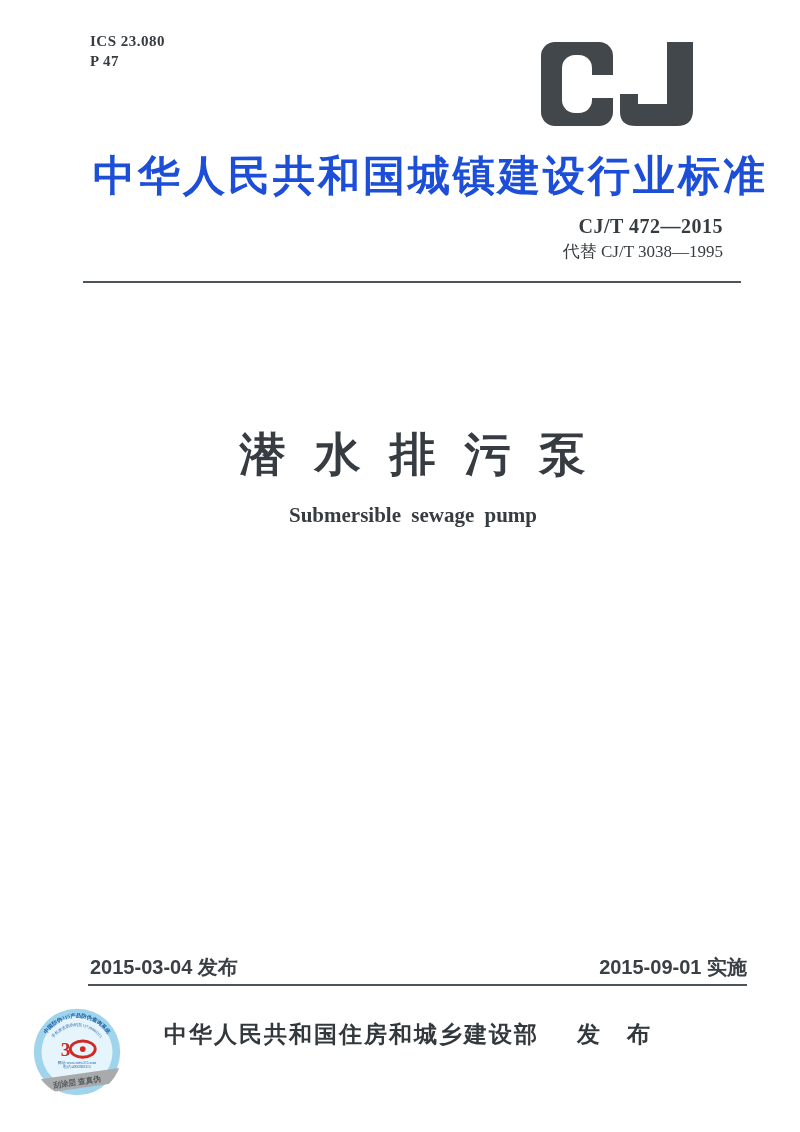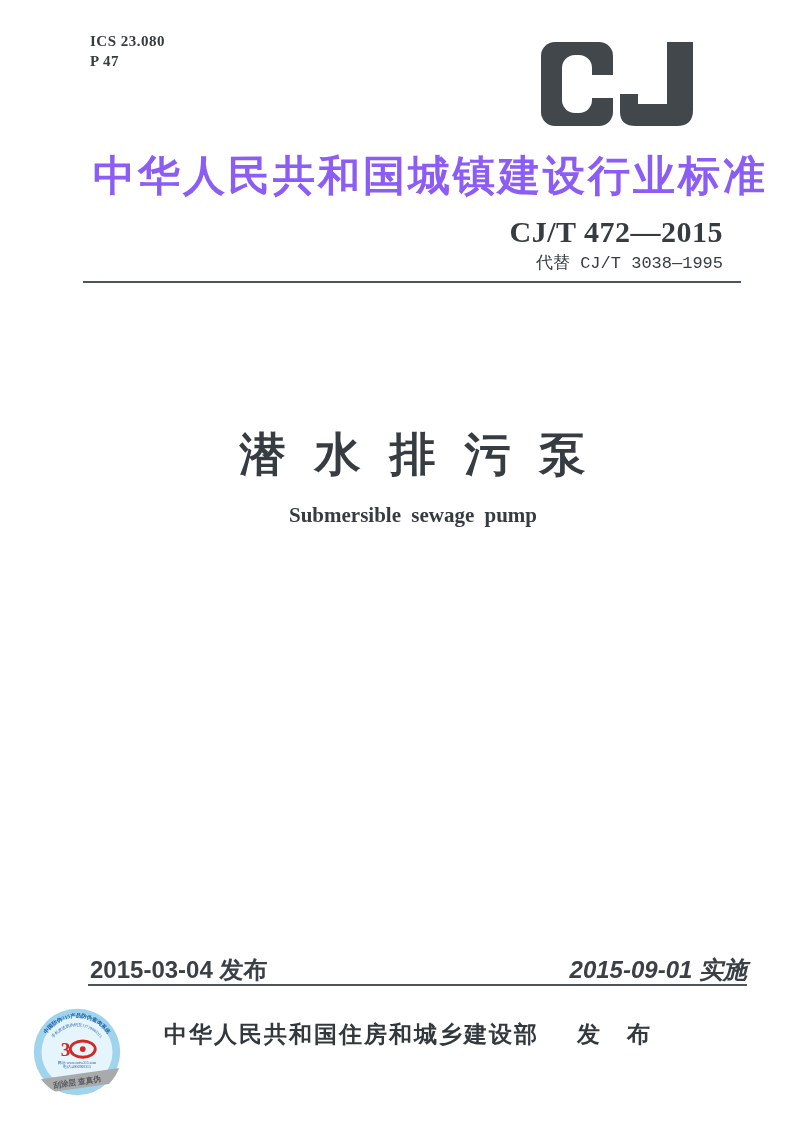--- a/index.html
+++ b/index.html
@@ -15,46 +15,46 @@
   .ics{
     position:absolute;left:90px;top:31px;
     font-size:15px;font-weight:bold;line-height:20px;
     letter-spacing:0.5px;
   }
   .cj-logo{position:absolute;left:541px;top:42px;}
   .heading{
     position:absolute;left:93px;top:148px;
     font-family:"Liberation Sans", sans-serif;
     font-size:42px;font-weight:bold;letter-spacing:3px;
-    white-space:nowrap;color:#8b5cf6;
+    white-space:nowrap;color:#1d4ed8;
   }
   .std-block{
     position:absolute;right:77px;top:215px;text-align:right;
   }
-  .std-no{font-size:30px;font-weight:bold;letter-spacing:0.5px;white-space:nowrap;}
-  .std-replaces{font-size:17px;margin-top:2px;white-space:nowrap;font-family:Liberation Mono, monospace;}
+  .std-no{font-size:20px;font-weight:bold;letter-spacing:0.5px;white-space:nowrap;}
+  .std-replaces{font-size:17px;margin-top:2px;white-space:nowrap;}
   .rule{position:absolute;height:2px;background:#4b545a;}
   .rule-top{left:83px;top:281px;width:658px;}
   .rule-bottom{left:88px;top:984px;width:659px;}
   .title-cn{
     position:absolute;top:424px;left:27px;width:800px;text-align:center;
     font-size:46px;font-weight:bold;letter-spacing:29px;
     white-space:nowrap;color:#363c41;
   }
   .title-en{
     position:absolute;top:503px;left:13px;width:800px;text-align:center;
     font-size:21px;font-weight:bold;word-spacing:5px;color:#363c41;
   }
   .date-row{
     position:absolute;top:954px;left:0;width:800px;height:26px;
     font-family:"Liberation Sans", sans-serif;
-    font-size:24px;font-weight:bold;color:#3a4045;
+    font-size:20px;font-weight:bold;color:#3a4045;
   }
   .date-issue{position:absolute;left:90px;top:0;white-space:nowrap;}
-  .date-impl{position:absolute;right:53px;top:0;white-space:nowrap;font-style:italic;}
+  .date-impl{position:absolute;right:53px;top:0;white-space:nowrap;}
   .publisher-row{
     position:absolute;top:1019px;left:8px;width:800px;text-align:center;
     font-family:"Liberation Sans", sans-serif;
     font-size:23px;font-weight:bold;letter-spacing:2px;color:#32383c;
     white-space:nowrap;
   }
   .publish-label{margin-left:38px;text-align:right;}
   .sticker{position:absolute;left:29px;top:1004px;}
 </style>
 </head>

